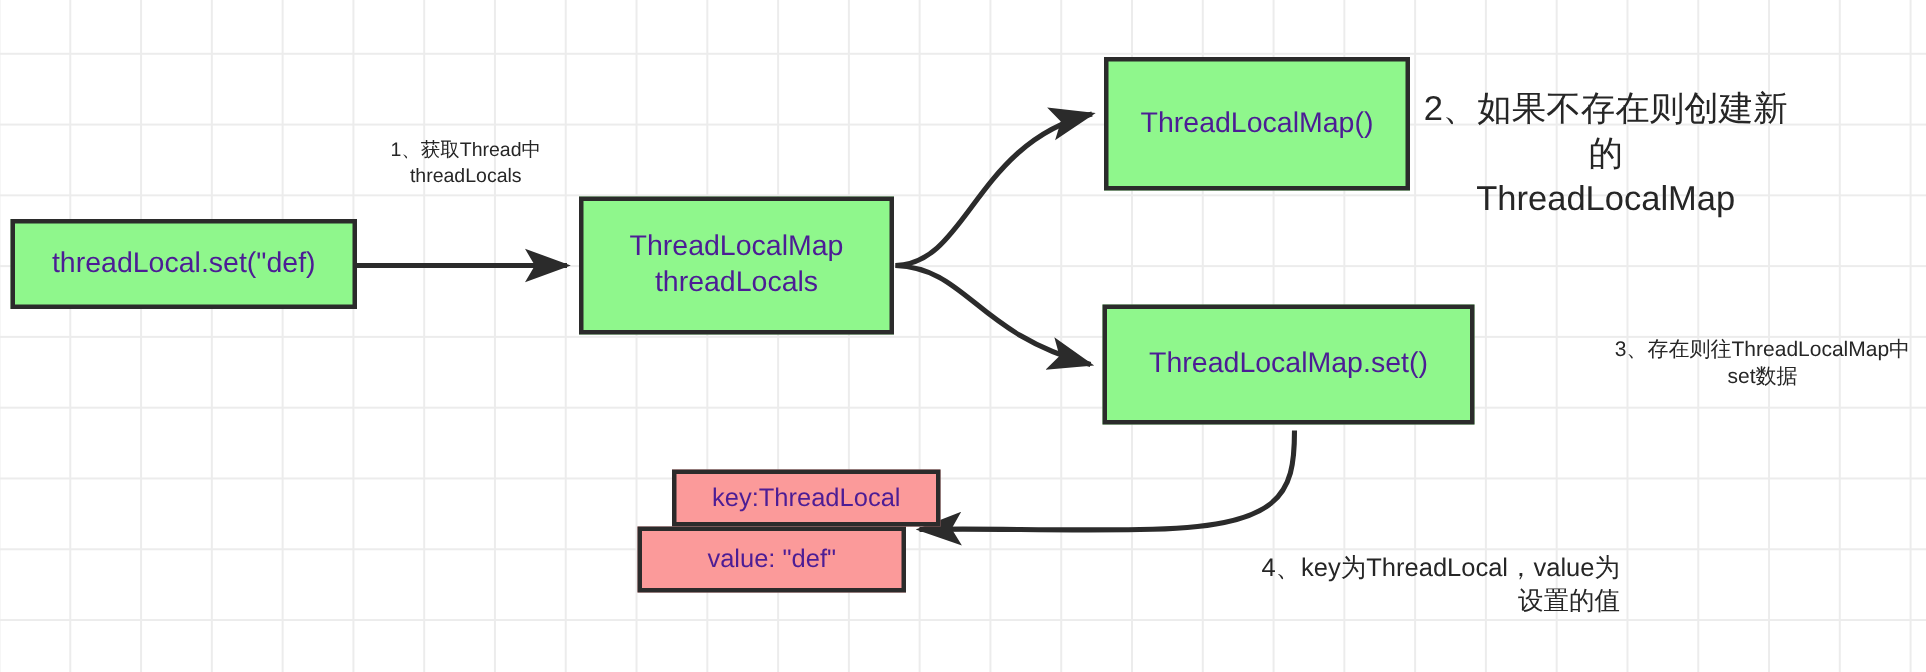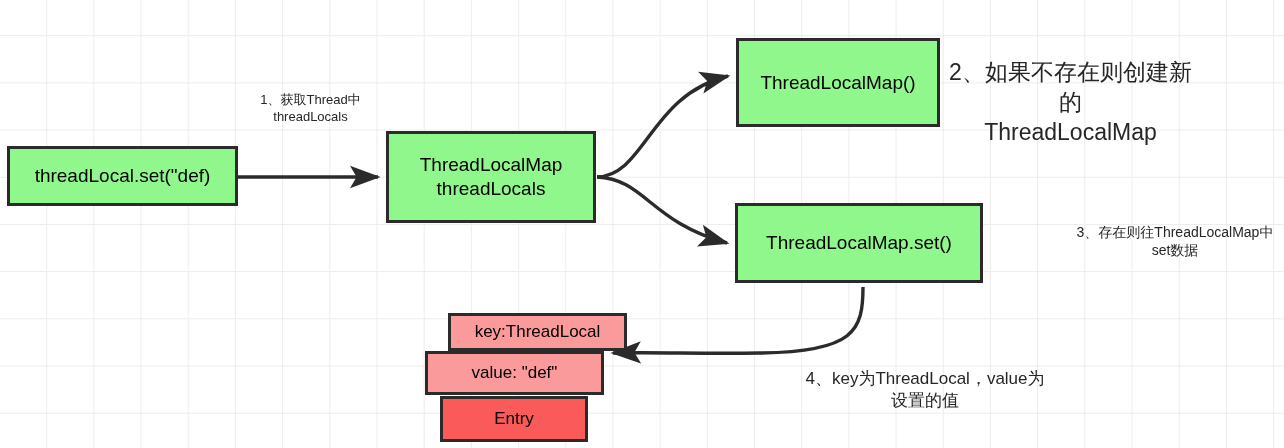--- a/index.html
+++ b/index.html
@@ -29,21 +29,21 @@
     pointer-events: none;
   }
   .node {
     position: absolute;
     box-sizing: border-box;
     border: 3px solid #2b2b2b;
     display: flex;
     align-items: center;
     justify-content: center;
     text-align: center;
-    color: #000000;
+    color: #4c1d95;
     line-height: 1.25;
     white-space: pre-line;
   }
   .green {
     background: #8ff78c;
   }
   .pinkrow {
     background: #fb9a9a;
   }
   .entrybox {
@@ -63,21 +63,21 @@
   #n-tlm-ctor   { left: 736px; top: 38px;  width: 204px; height: 89px;  font-size: 19px; }
   #n-tlm-set    { left: 735px; top: 203px; width: 248px; height: 80px;  font-size: 19px; }
 
   #n-entry-key  { left: 448px; top: 313px; width: 179px; height: 38px; font-size: 17px; }
   #n-entry-val  { left: 425px; top: 351px; width: 179px; height: 44px; font-size: 17px; }
   #n-entry-name { left: 440px; top: 396px; width: 148px; height: 46px; font-size: 17px; }
 
   #lbl-1 { left: 218px; top: 92px;  width: 185px; font-size: 13px; }
   #lbl-2 { left: 948px; top: 58px;  width: 245px; font-size: 23px; }
   #lbl-3 { left: 1030px; top: 223px; width: 290px; font-size: 14px; }
-  #lbl-4 { left: 770px; top: 368px; width: 310px; font-size: 17px; }
+  #lbl-4 { left: 770px; top: 368px; width: 310px; font-size: 17px; text-align: right; }
 </style>
 </head>
 <body>
 
 <div id="canvas">
 
   <svg id="edges" viewBox="0 0 1284 448" xmlns="http://www.w3.org/2000/svg">
     <defs>
       <marker id="arrow" viewBox="0 0 12 10" refX="11" refY="5" markerWidth="9" markerHeight="8" orient="auto-start-reverse">
         <path d="M0,0.6 L12,5 L0,9.4 L2.6,5 Z" fill="#2b2b2b"></path>
@@ -99,21 +99,20 @@
 threadLocals</div>
 
   <div class="node green" id="n-tlm-ctor">ThreadLocalMap()</div>
 
   <div class="node green" id="n-tlm-set">ThreadLocalMap.set()</div>
 
   <div class="node pinkrow" id="n-entry-key">key:ThreadLocal</div>
 
   <div class="node pinkrow" id="n-entry-val">value: "def"</div>
 
-  <div class="node entrybox" id="n-entry-name">Entry</div>
 
   <div class="label" id="lbl-1">1、获取Thread中
 threadLocals</div>
 
   <div class="label" id="lbl-2">2、如果不存在则创建新的
 ThreadLocalMap</div>
 
   <div class="label" id="lbl-3">3、存在则往ThreadLocalMap中
 set数据</div>
 

